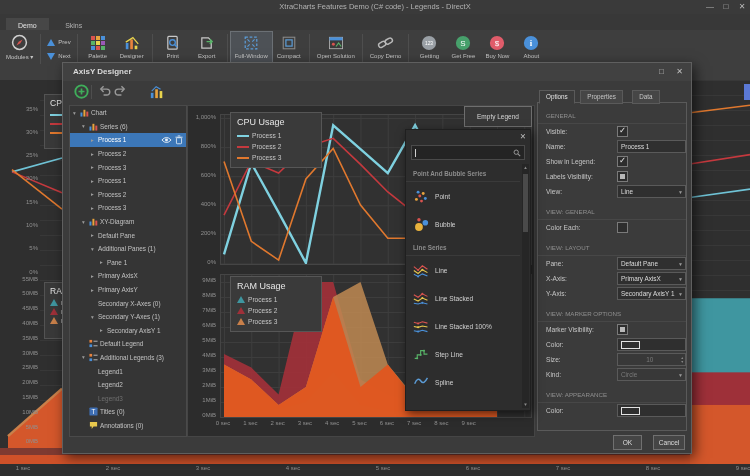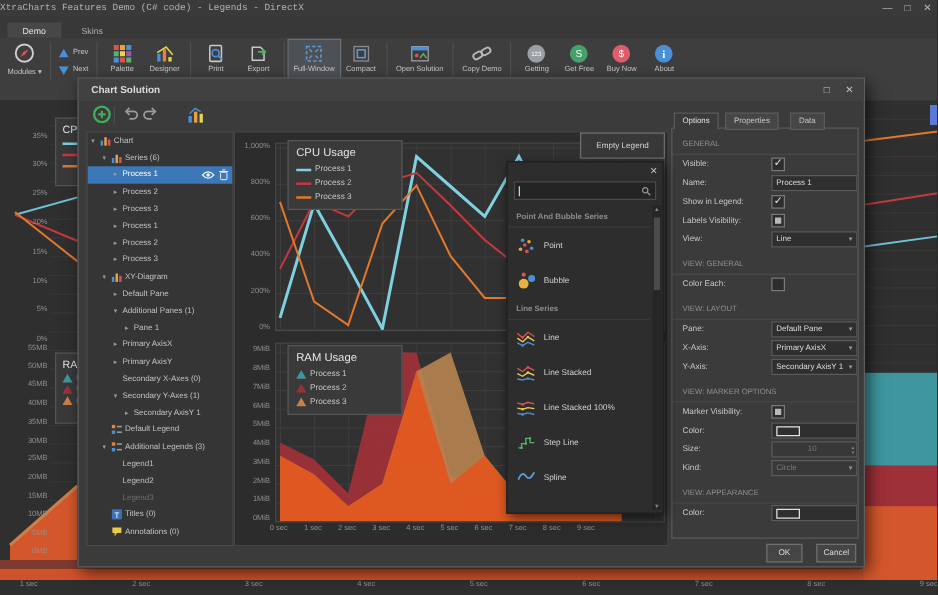--- a/index.html
+++ b/index.html
@@ -1,21 +1,21 @@
 <!DOCTYPE html>
 <html><head>
 <meta charset="utf-8">
 <style>
   html,body{margin:0;padding:0;background:#222;}
   #stage{position:relative;width:750px;height:476px;background:#2f2f2f;overflow:hidden;
     font-family:"Liberation Sans",sans-serif;color:#c4c4c4;-webkit-font-smoothing:antialiased;}
   .abs{position:absolute;}
   
   #titlebar{left:0;top:0;width:750px;height:14px;background:#3a3a3a;}
-  #win-title{width:100%;font-size:7.5px;color:#b2b2b2;line-height:14px;font-family:Liberation Mono, monospace;}
+  #win-title{width:100%;text-align:center;font-size:7.5px;color:#b2b2b2;line-height:14px;}
   .winctl{top:0;height:14px;line-height:14px;font-size:8px;color:#b8b8b8;text-align:center;width:16px;}
   #tabrow{left:0;top:14px;width:750px;height:16px;background:#383838;}
   .rtab{display:inline-block;height:16px;line-height:16px;padding:0 12px;font-size:7px;color:#b0b0b0;}
   .rtab.active{background:#474747;color:#e4e4e4;}
   #ribbon{left:0;top:30px;width:750px;height:50px;background:#3e3e3e;border-bottom:1px solid #2a2a2a;}
   #ribbon-buttons{position:absolute;left:2px;top:2px;height:34px;display:flex;align-items:stretch;}
   .rbtn{display:flex;flex-direction:column;align-items:center;justify-content:flex-start;padding:1px 4px;min-width:26px;}
   .rbtn .ric{height:19px;display:flex;align-items:center;justify-content:center;}
   .rbtn .rlb{font-size:6px;color:#c4c4c4;white-space:nowrap;margin-top:1px;}
   .rbtn.active{background:#4d5156;outline:1px solid #6b7075;}
@@ -365,21 +365,21 @@
           <div class="le">
             <span class="tsw" style="border-bottom-color: rgb(201, 128, 74);"></span>
             <span>Process 3</span>
           </div>
         </div>
     </div>
   </div>
 
   <div class="abs" id="dialog">
     <div class="abs" id="dlg-title">
-      <div class="t">Chart Solution</div>
+      <div class="t">AxisY Designer</div>
       <div class="abs dlgctl" style="right:22px;">□</div>
       <div class="abs dlgctl" style="right:4px;">✕</div>
     </div>
     <div class="abs" id="dlg-toolbar">
       <div class="abs tbic" style="left:11px;">
           <svg width="15" height="15" viewBox="0 0 16 16">
             <circle cx="8" cy="8" r="6.6" fill="none" stroke="#3fae5a" stroke-width="2"></circle>
             <path d="M8 4.8v6.4M4.8 8h6.4" stroke="#3fae5a" stroke-width="1.8"></path>
           </svg>
         </div>

